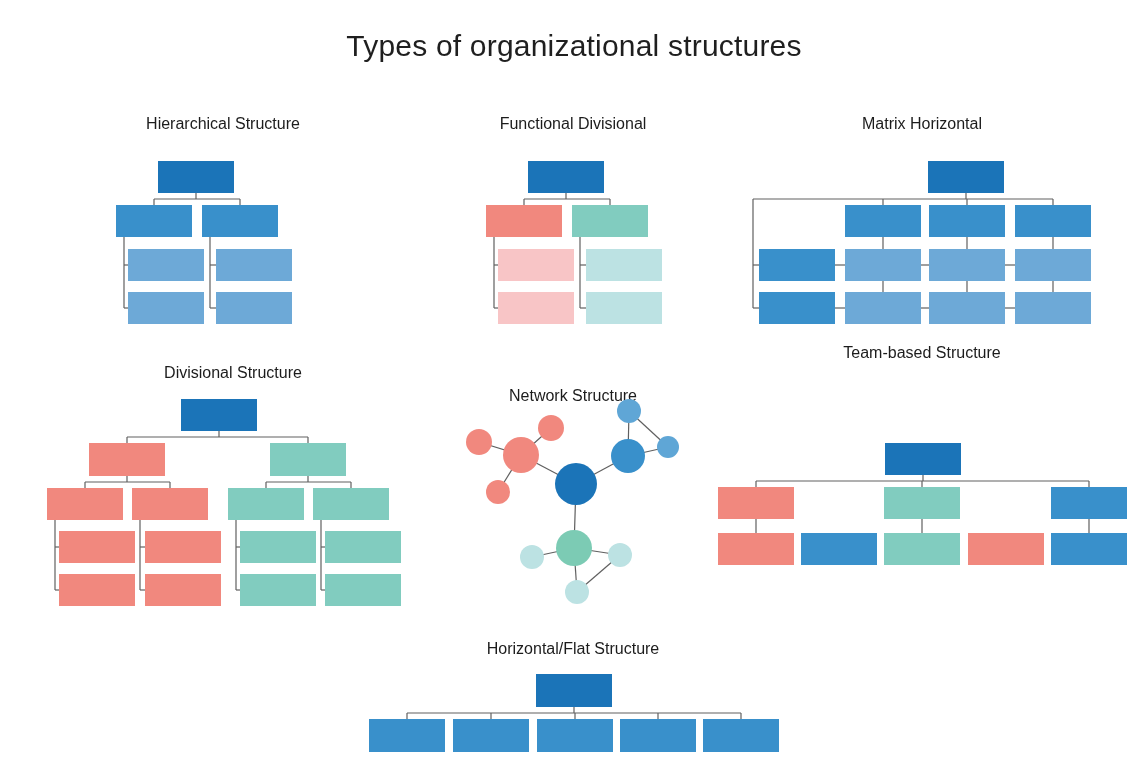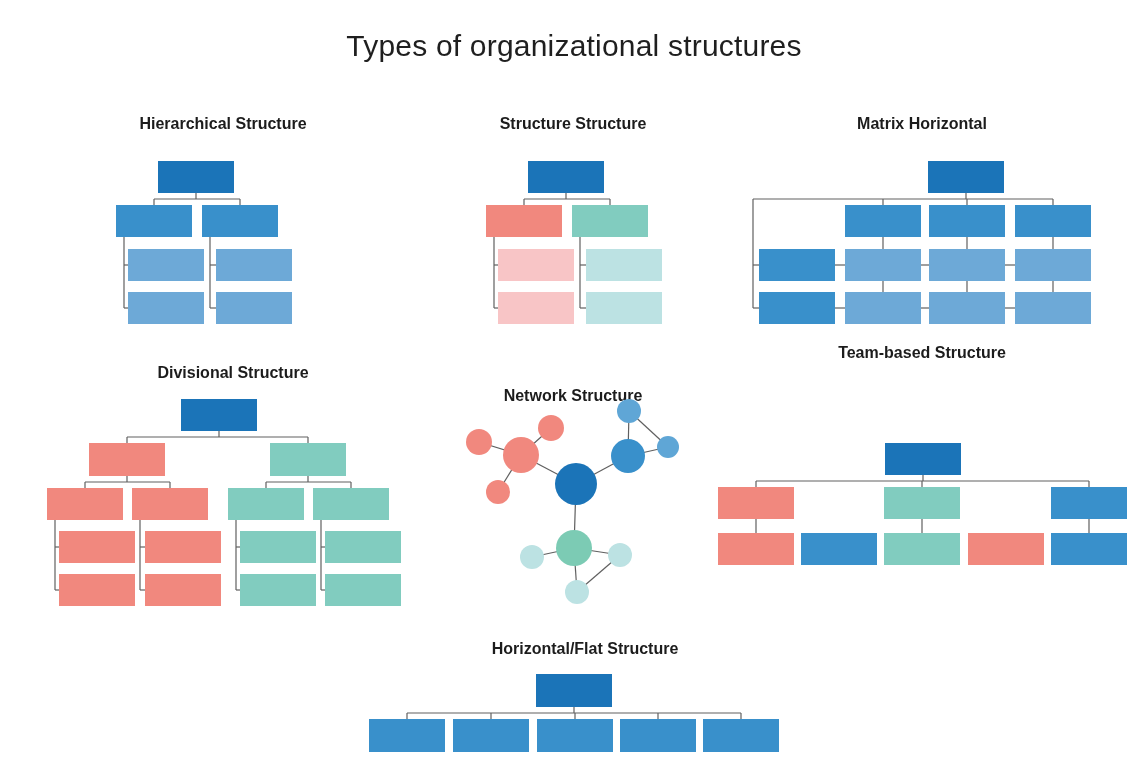--- a/index.html
+++ b/index.html
@@ -6,37 +6,37 @@
   .canvas {
     position:relative; width:1148px; height:761px; background:#ffffff;
     overflow:hidden; font-family:"Liberation Sans", sans-serif;
   }
   .main-title {
     position:absolute; top:29px; left:0; width:100%; text-align:center;
     font-size:30px; font-weight:400; color:#1f1f1f; letter-spacing:0.2px;
   }
   .panel-title {
     position:absolute; transform:translateX(-50%);
-    font-size:16px; font-weight:700; color:#1c1c1c; white-space:nowrap;
+    font-size:16px; font-weight:400; color:#1c1c1c; white-space:nowrap;
   }
   #diagram { position:absolute; left:0; top:0; }
 </style>
 </head>
 <body>
 
 <div class="canvas">
   <div class="main-title">Types of organizational structures</div>
 
   <div class="panel-title" style="left: 223px; top: 115px;">Hierarchical Structure</div>
-  <div class="panel-title" style="left: 573px; top: 115px;">Structure Structure</div>
+  <div class="panel-title" style="left: 573px; top: 115px;">Functional Divisional</div>
   <div class="panel-title" style="left: 922px; top: 115px;">Matrix Horizontal</div>
   <div class="panel-title" style="left: 233px; top: 364px; text-align: right;">Divisional Structure</div>
   <div class="panel-title" style="left: 573px; top: 343px; margin-top: 44px;">Network Structure</div>
   <div class="panel-title" style="left: 922px; top: 344px;">Team-based Structure</div>
-  <div class="panel-title" style="left: 573px; top: 640px; margin-left: 12px;">Horizontal/Flat Structure</div>
+  <div class="panel-title" style="left: 573px; top: 640px;">Horizontal/Flat Structure</div>
 
   <svg id="diagram" width="1148" height="761" viewBox="0 0 1148 761">
       <g>
         <line x1="196" y1="193" x2="196" y2="199" stroke="#606060" stroke-width="1.2"></line>
         <line x1="154" y1="199" x2="240" y2="199" stroke="#606060" stroke-width="1.2"></line>
         <line x1="154" y1="199" x2="154" y2="205" stroke="#606060" stroke-width="1.2"></line>
         <line x1="240" y1="199" x2="240" y2="205" stroke="#606060" stroke-width="1.2"></line>
         <line x1="124" y1="237" x2="124" y2="308" stroke="#606060" stroke-width="1.2"></line>
         <line x1="124" y1="265" x2="128" y2="265" stroke="#606060" stroke-width="1.2"></line>
         <line x1="124" y1="308" x2="128" y2="308" stroke="#606060" stroke-width="1.2"></line>

